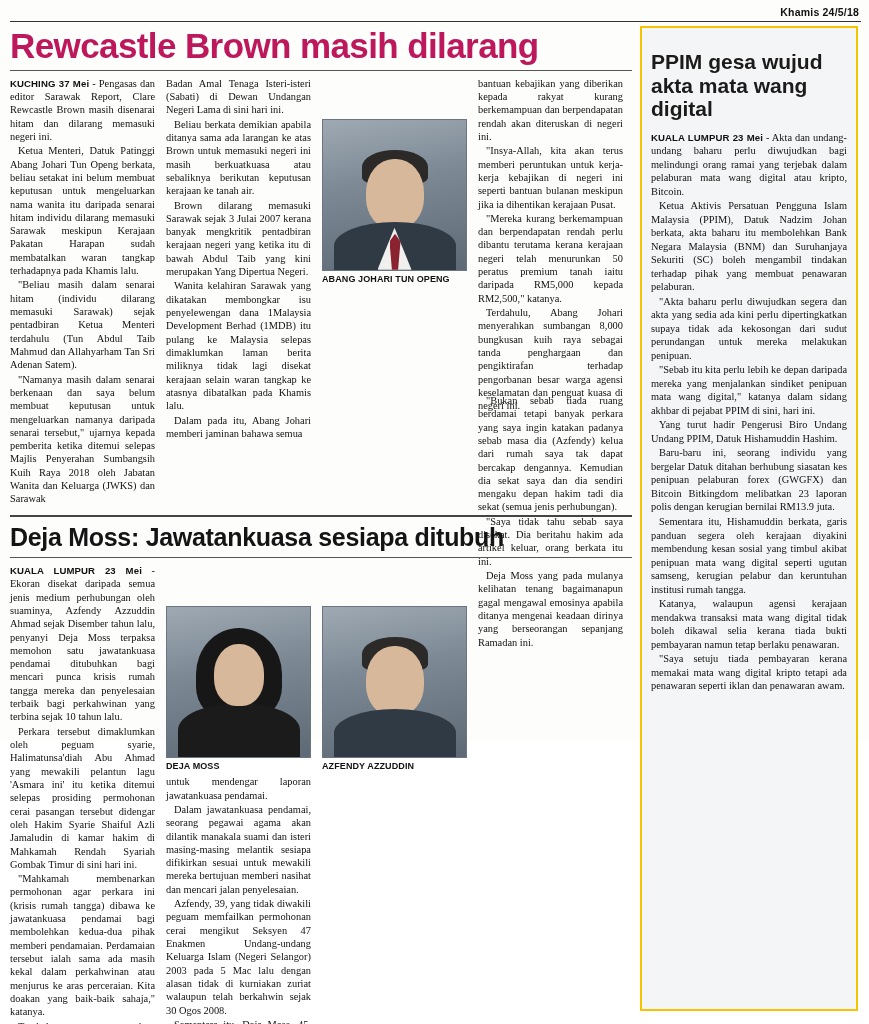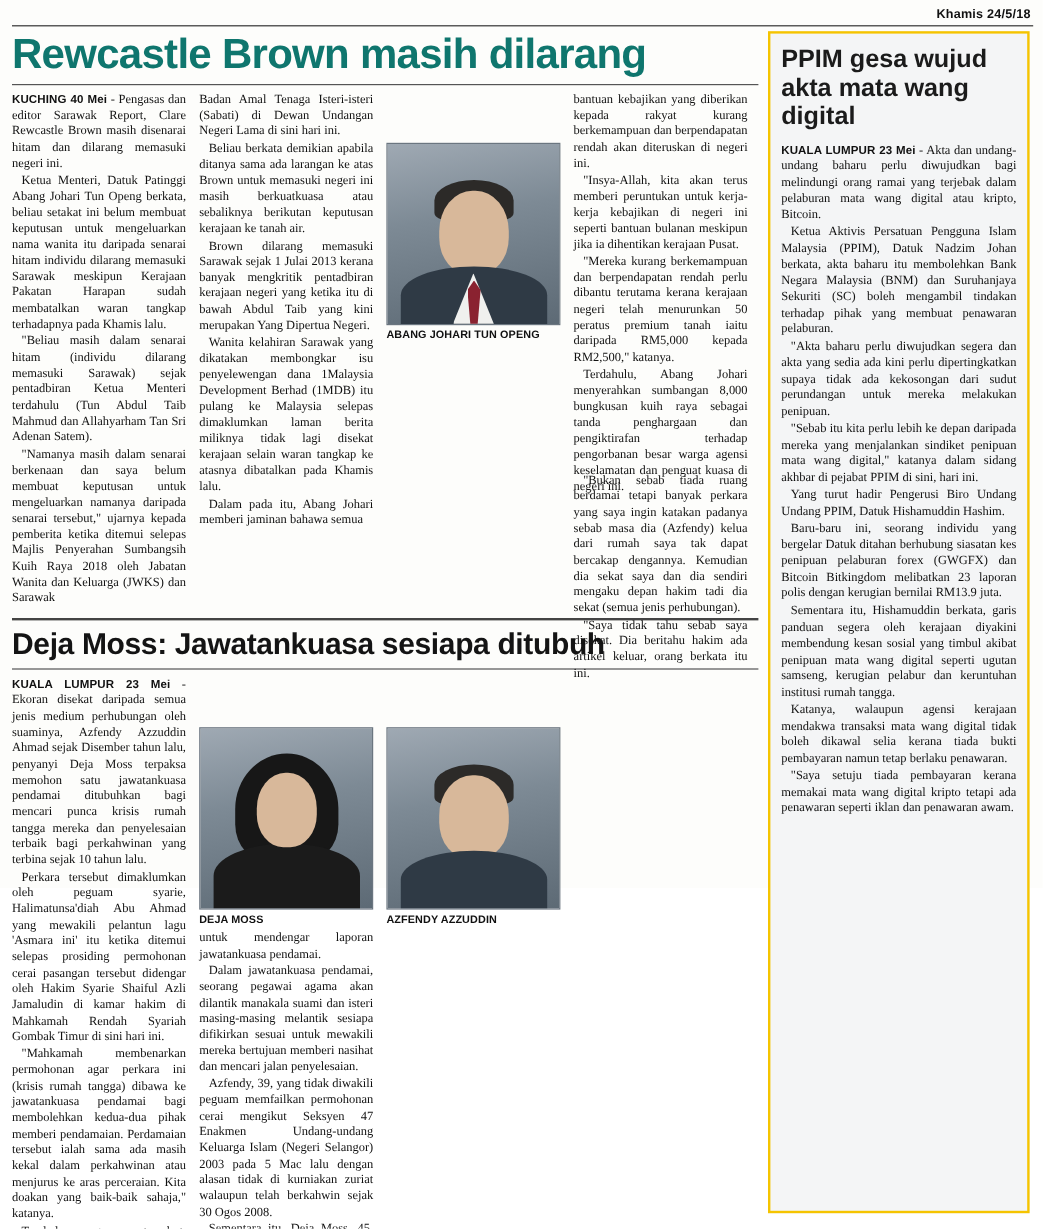--- a/index.html
+++ b/index.html
@@ -36,33 +36,33 @@
   }
   .layout {
     display: flex;
     gap: 8px;
     height: 985px;
   }
   .left-zone { width: 622px; position: relative; }
   .right-zone {
     width: 218px;
     border: 2.5px solid #f5c400;
-    padding: 8px 9px 6px 9px;
+    padding: 20px 9px 6px 9px;
     background: #f4f5f6;
   }
 
   
   h1.main-head {
     font-family: "Liberation Sans", sans-serif;
     font-weight: bold;
     font-size: 35px;
     line-height: 1.02;
     letter-spacing: -.6px;
     margin: 2px 0 6px 0;
-    color: #0f766e;
+    color: #be185d;
   }
   .hr-thin { border-top: 1px solid #555; margin: 2px 0 6px 0; }
   .hr-thick { border-top: 2.5px solid #444; margin: 8px 0 7px 0; }
 
   
   .cols {
     display: flex;
     gap: 11px;
   }
   .col {
@@ -196,30 +196,30 @@
   <div class="layout">
 
     <div class="left-zone">
 
       <h1 class="main-head">Rewcastle Brown masih dilarang</h1>
       <div class="hr-thin"></div>
 
       <div class="cols">
 
         <div class="col">
-          <p class="first"><span class="lead">KUCHING 40 Mei</span><span> - Pengasas dan editor Sarawak Report, Clare Rewcastle Brown masih disenarai hitam dan dilarang memasuki negeri ini.</span></p>
+          <p class="first"><span class="lead">KUCHING 37 Mei</span><span> - Pengasas dan editor Sarawak Report, Clare Rewcastle Brown masih disenarai hitam dan dilarang memasuki negeri ini.</span></p>
           <p>Ketua Menteri, Datuk Patinggi Abang Johari Tun Openg berkata, beliau setakat ini belum membuat keputusan untuk mengeluarkan nama wanita itu daripada senarai hitam individu dilarang memasuki Sarawak meskipun Kerajaan Pakatan Harapan sudah membatalkan waran tangkap terhadapnya pada Khamis lalu.</p>
           <p>"Beliau masih dalam senarai hitam (individu dilarang memasuki Sarawak) sejak pentadbiran Ketua Menteri terdahulu (Tun Abdul Taib Mahmud dan Allahyarham Tan Sri Adenan Satem).</p>
           <p>"Namanya masih dalam senarai berkenaan dan saya belum membuat keputusan untuk mengeluarkan namanya daripada senarai tersebut," ujarnya kepada pemberita ketika ditemui selepas Majlis Penyerahan Sumbangsih Kuih Raya 2018 oleh Jabatan Wanita dan Keluarga (JWKS) dan Sarawak</p>
         </div>
 
         <div class="col">
           <p class="first">Badan Amal Tenaga Isteri-isteri (Sabati) di Dewan Undangan Negeri Lama di sini hari ini.</p>
           <p>Beliau berkata demikian apabila ditanya sama ada larangan ke atas Brown untuk memasuki negeri ini masih berkuatkuasa atau sebaliknya berikutan keputusan kerajaan ke tanah air.</p>
-          <p>Brown dilarang memasuki Sarawak sejak 1 Julai 2013 kerana banyak mengkritik pentadbiran kerajaan negeri yang ketika itu di bawah Abdul Taib yang kini merupakan Yang Dipertua Negeri.</p>
+          <p>Brown dilarang memasuki Sarawak sejak 3 Julai 2007 kerana banyak mengkritik pentadbiran kerajaan negeri yang ketika itu di bawah Abdul Taib yang kini merupakan Yang Dipertua Negeri.</p>
           <p>Wanita kelahiran Sarawak yang dikatakan membongkar isu penyelewengan dana 1Malaysia Development Berhad (1MDB) itu pulang ke Malaysia selepas dimaklumkan laman berita miliknya tidak lagi disekat kerajaan selain waran tangkap ke atasnya dibatalkan pada Khamis lalu.</p>
           <p>Dalam pada itu, Abang Johari memberi jaminan bahawa semua</p>
         </div>
 
         <div class="photo-wrap">
           <div class="photo">
             <div class="hair"></div>
             <div class="face"></div>
             <div class="body"></div>
             <div class="shirt"></div>
@@ -275,20 +275,21 @@
             <p class="first">untuk mendengar laporan jawatankuasa pendamai.</p>
             <p>Dalam jawatankuasa pendamai, seorang pegawai agama akan dilantik manakala suami dan isteri masing-masing melantik sesiapa difikirkan sesuai untuk mewakili mereka bertujuan memberi nasihat dan mencari jalan penyelesaian.</p>
             <p>Azfendy, 39, yang tidak diwakili peguam memfailkan permohonan cerai mengikut Seksyen 47 Enakmen Undang-undang Keluarga Islam (Negeri Selangor) 2003 pada 5 Mac lalu dengan alasan tidak di kurniakan zuriat walaupun telah berkahwin sejak 30 Ogos 2008.</p>
             <p>Sementara itu, Deja Moss, 45, atau nama sebenarnya Sharifah Khadijah Wan Moss ketika ditemui membe-</p>
           </div>
         </div>
 
         <div class="col" style="margin-top:-170px">
           <p>"Bukan sebab tiada ruang berdamai tetapi banyak perkara yang saya ingin katakan padanya sebab masa dia (Azfendy) kelua dari rumah saya tak dapat bercakap dengannya. Kemudian dia sekat saya dan dia sendiri mengaku depan hakim tadi dia sekat (semua jenis perhubungan).</p>
           <p>"Saya tidak tahu sebab saya disekat. Dia beritahu hakim ada artikel keluar, orang berkata itu ini.</p>
+          <p>Deja Moss yang pada mulanya kelihatan tenang bagaimanapun gagal mengawal emosinya apabila ditanya mengenai keadaan dirinya yang berseorangan sepanjang Ramadan ini.</p>
         </div>
 
       </div>
     </div>
 
     <div class="right-zone">
       <div class="rail-head">PPIM gesa wujud akta mata wang digital</div>
       <div class="rail-body">
         <p class="first"><span class="lead">KUALA LUMPUR 23 Mei</span><span> - Akta dan undang-undang baharu perlu diwujudkan bagi melindungi orang ramai yang terjebak dalam pelaburan mata wang digital atau kripto, Bitcoin.</span></p>
         <p>Ketua Aktivis Persatuan Pengguna Islam Malaysia (PPIM), Datuk Nadzim Johan berkata, akta baharu itu membolehkan Bank Negara Malaysia (BNM) dan Suruhanjaya Sekuriti (SC) boleh mengambil tindakan terhadap pihak yang membuat penawaran pelaburan.</p>

